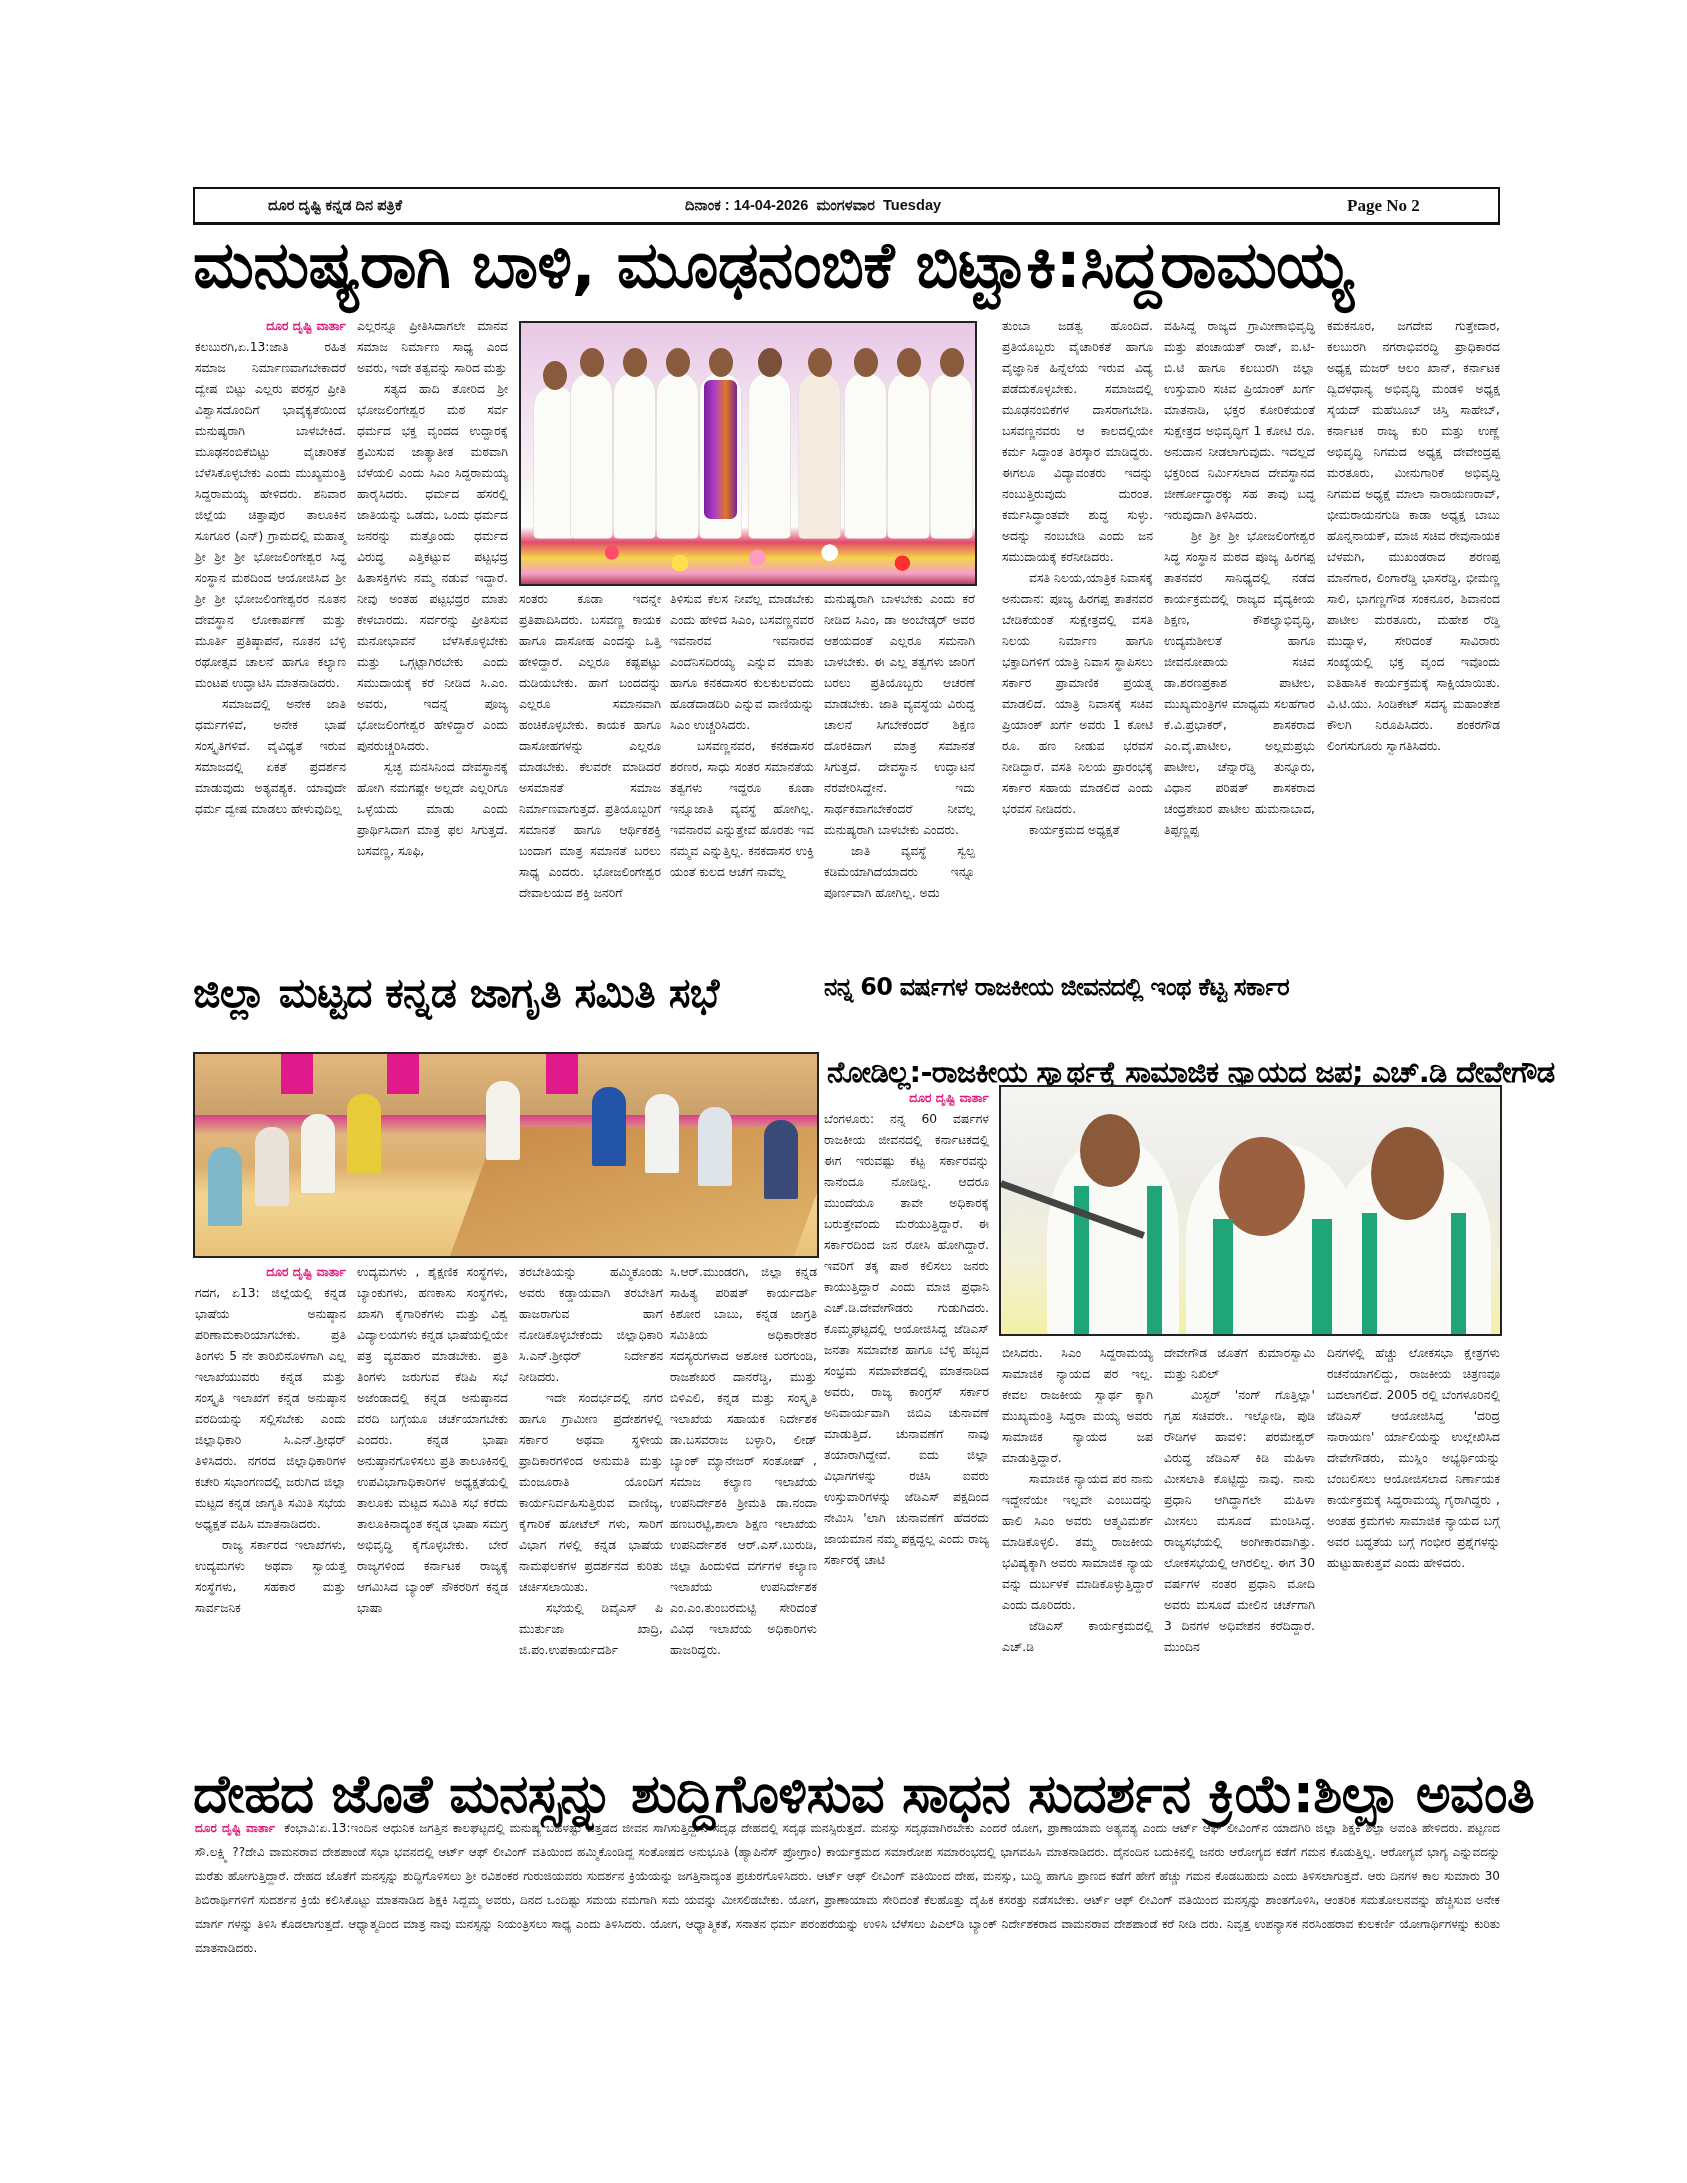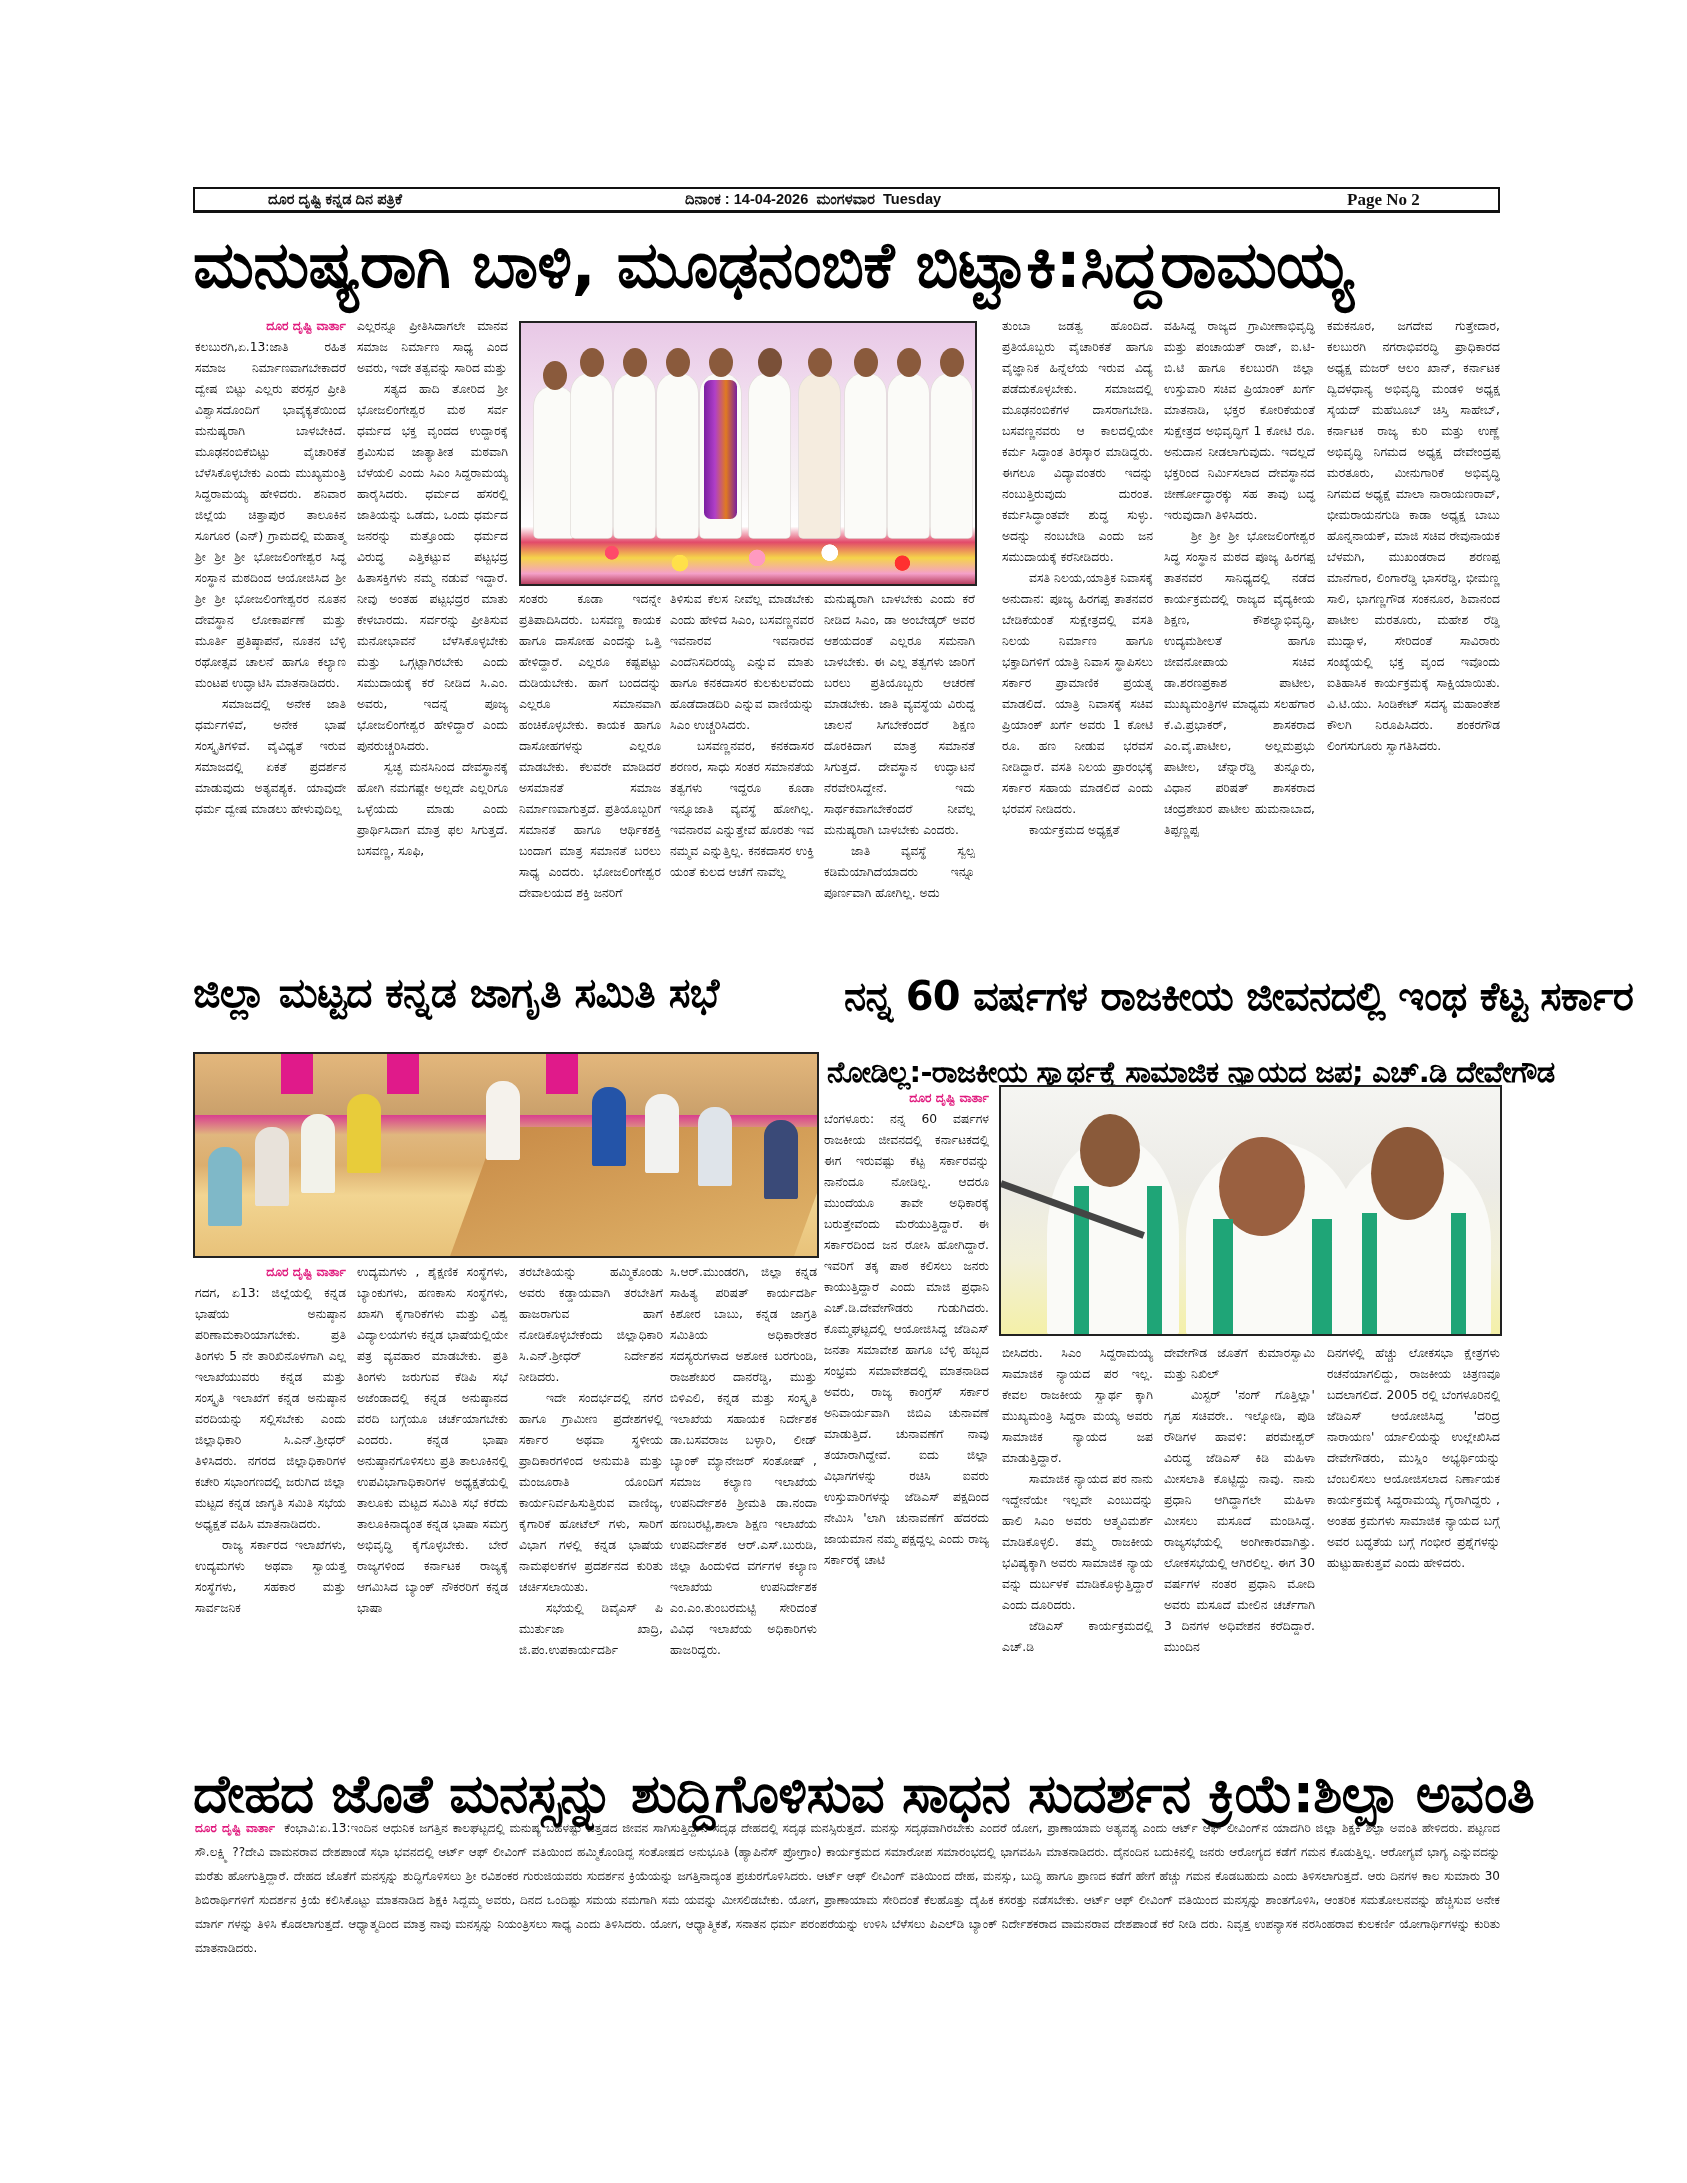--- a/index.html
+++ b/index.html
@@ -1,17 +1,17 @@
 <!DOCTYPE html>
 <html style="font-size:10.6px"><head>
 <meta charset="utf-8">
 <style>
   * { box-sizing: border-box; margin: 0; padding: 0; }
   body { width: 1687px; height: 2183px; background: #ffffff; position: relative; font-family: "DejaVu Sans", sans-serif; color: #111; overflow: hidden; }
-  .masthead { position: absolute; left: 193px; top: 187px; width: 1307px; height: 26px; border: 2px solid #111; border-bottom-width: 3.3px; display: flex; align-items: center; font-family: "Liberation Sans", sans-serif; font-weight: bold; font-size: 14.6px; }
+  .masthead { position: absolute; left: 193px; top: 187px; width: 1307px; height: 38px; border: 2px solid #111; border-bottom-width: 3.3px; display: flex; align-items: center; font-family: "Liberation Sans", sans-serif; font-weight: bold; font-size: 14.6px; }
   .mh-paper { position: absolute; left: 73px; }
   .mh-date { position: absolute; left: 490px; }
   .mh-page { position: absolute; left: 1132px; font-family: "Liberation Serif", serif; font-size: 17px; margin-left: 20px; }
   .headline { position: absolute; font-family: "DejaVu Sans", sans-serif; font-weight: 900; color: #000; white-space: nowrap; letter-spacing: -0.7px; }
   .h1 { left: 193px; top: 228px; font-size: 64px; width: 1307px; transform-origin: left top; }
   .h2 { left: 193px; top: 969px; font-size: 41px; }
   .h2b { left: 827px; top: 1019px; font-size: 29px; margin-top: 36px; }
   .h3 { left: 193px; top: 1763px; font-size: 53px; }
   .col { position: absolute; font-size: 12.3px; line-height: 21px; text-align: justify; font-family: "DejaVu Sans", sans-serif; }
   .col p { margin: 0; text-indent: 0; }
@@ -123,21 +123,21 @@
 </div>
 <div class="col" style="left:1164px; top:316px; width:151px;">
   <p>ವಹಿಸಿದ್ದ ರಾಜ್ಯದ ಗ್ರಾಮೀಣಾಭಿವೃದ್ಧಿ ಮತ್ತು ಪಂಚಾಯತ್ ರಾಜ್, ಐ.ಟಿ-ಬಿ.ಟಿ ಹಾಗೂ ಕಲಬುರಗಿ ಜಿಲ್ಲಾ ಉಸ್ತುವಾರಿ ಸಚಿವ ಪ್ರಿಯಾಂಕ್ ಖರ್ಗೆ ಮಾತನಾಡಿ, ಭಕ್ತರ ಕೋರಿಕೆಯಂತೆ ಸುಕ್ಷೇತ್ರದ ಅಭಿವೃದ್ಧಿಗೆ 1 ಕೋಟಿ ರೂ. ಅನುದಾನ ನೀಡಲಾಗುವುದು. ಇದಲ್ಲದೆ ಭಕ್ತರಿಂದ ನಿರ್ಮಿಸಲಾದ ದೇವಸ್ಥಾನದ ಜೀರ್ಣೋದ್ಧಾರಕ್ಕು ಸಹ ತಾವು ಬದ್ಧ ಇರುವುದಾಗಿ ತಿಳಿಸಿದರು.</p>
   <p class="ind">ಶ್ರೀ ಶ್ರೀ ಶ್ರೀ ಭೋಜಲಿಂಗೇಶ್ವರ ಸಿದ್ಧ ಸಂಸ್ಥಾನ ಮಠದ ಪೂಜ್ಯ ಹಿರಗಪ್ಪ ತಾತನವರ ಸಾನಿಧ್ಯದಲ್ಲಿ ನಡೆದ ಕಾರ್ಯಕ್ರಮದಲ್ಲಿ ರಾಜ್ಯದ ವೈದ್ಯಕೀಯ ಶಿಕ್ಷಣ, ಕೌಶಲ್ಯಾಭಿವೃದ್ಧಿ, ಉದ್ಯಮಶೀಲತೆ ಹಾಗೂ ಜೀವನೋಪಾಯ ಸಚಿವ ಡಾ.ಶರಣಪ್ರಕಾಶ ಪಾಟೀಲ, ಮುಖ್ಯಮಂತ್ರಿಗಳ ಮಾಧ್ಯಮ ಸಲಹೆಗಾರ ಕೆ.ವಿ.ಪ್ರಭಾಕರ್, ಶಾಸಕರಾದ ಎಂ.ವೈ.ಪಾಟೀಲ, ಅಲ್ಲಮಪ್ರಭು ಪಾಟೀಲ, ಚೆನ್ನಾರೆಡ್ಡಿ ತುನ್ನೂರು, ವಿಧಾನ ಪರಿಷತ್ ಶಾಸಕರಾದ ಚಂದ್ರಶೇಖರ ಪಾಟೀಲ ಹುಮನಾಬಾದ, ತಿಪ್ಪಣ್ಣಪ್ಪ</p>
 </div>
 <div class="col" style="left:1327px; top:316px; width:173px;">
   <p>ಕಮಕನೂರ, ಜಗದೇವ ಗುತ್ತೇದಾರ, ಕಲಬುರಗಿ ನಗರಾಭಿವರದ್ಧಿ ಪ್ರಾಧಿಕಾರದ ಅಧ್ಯಕ್ಷ ಮಜರ್ ಆಲಂ ಖಾನ್, ಕರ್ನಾಟಕ ದ್ವಿದಳಧಾನ್ಯ ಅಭಿವೃದ್ಧಿ ಮಂಡಳಿ ಅಧ್ಯಕ್ಷ ಸೈಯದ್ ಮಹೆಬೂಬ್ ಚಿಸ್ತಿ ಸಾಹೇಬ್, ಕರ್ನಾಟಕ ರಾಜ್ಯ ಕುರಿ ಮತ್ತು ಉಣ್ಣೆ ಅಭಿವೃದ್ಧಿ ನಿಗಮದ ಅಧ್ಯಕ್ಷ ದೇವೇಂದ್ರಪ್ಪ ಮರತೂರು, ಮೀನುಗಾರಿಕೆ ಅಭಿವೃದ್ಧಿ ನಿಗಮದ ಅಧ್ಯಕ್ಷೆ ಮಾಲಾ ನಾರಾಯಣರಾವ್, ಭೀಮರಾಯನಗುಡಿ ಕಾಡಾ ಅಧ್ಯಕ್ಷ ಬಾಬು ಹೊನ್ನನಾಯಕ್, ಮಾಜಿ ಸಚಿವ ರೇವುನಾಯಕ ಬೆಳಮಗಿ, ಮುಖಂಡರಾದ ಶರಣಪ್ಪ ಮಾನೆಗಾರ, ಲಿಂಗಾರೆಡ್ಡಿ ಭಾಸರೆಡ್ಡಿ, ಭೀಮಣ್ಣ ಸಾಲಿ, ಭಾಗಣ್ಣಗೌಡ ಸಂಕನೂರ, ಶಿವಾನಂದ ಪಾಟೀಲ ಮರತೂರು, ಮಹೇಶ ರೆಡ್ಡಿ ಮುದ್ನಾಳ, ಸೇರಿದಂತೆ ಸಾವಿರಾರು ಸಂಖ್ಯೆಯಲ್ಲಿ ಭಕ್ತ ವೃಂದ ಇವೊಂದು ಐತಿಹಾಸಿಕ ಕಾರ್ಯಕ್ರಮಕ್ಕೆ ಸಾಕ್ಷಿಯಾಯಿತು. ವಿ.ಟಿ.ಯು. ಸಿಂಡಿಕೇಟ್ ಸದಸ್ಯ ಮಹಾಂತೇಶ ಕೌಲಗಿ ನಿರೂಪಿಸಿದರು. ಶಂಕರಗೌಡ ಲಿಂಗಸುಗೂರು ಸ್ವಾಗತಿಸಿದರು.</p>
 </div>
 
 <div class="headline h2">ಜಿಲ್ಲಾ ಮಟ್ಟದ ಕನ್ನಡ ಜಾಗೃತಿ ಸಮಿತಿ ಸಭೆ</div>
-<div class="headline" style="left:824px; top:973px; font-size:40px;margin-left:20px;">ನನ್ನ 60 ವರ್ಷಗಳ ರಾಜಕೀಯ ಜೀವನದಲ್ಲಿ ಇಂಥ ಕೆಟ್ಟ ಸರ್ಕಾರ</div>
+<div class="headline" style="left:824px; top:973px; font-size:24px;">ನನ್ನ 60 ವರ್ಷಗಳ ರಾಜಕೀಯ ಜೀವನದಲ್ಲಿ ಇಂಥ ಕೆಟ್ಟ ಸರ್ಕಾರ</div>
 <div class="headline h2b">ನೋಡಿಲ್ಲ:-ರಾಜಕೀಯ ಸ್ವಾರ್ಥಕ್ಕೆ ಸಾಮಾಜಿಕ ನ್ಯಾಯದ ಜಪ; ಎಚ್.ಡಿ ದೇವೇಗೌಡ</div>
 
 <div class="photo ph2">
   <div class="curtain" style="left:86px;"></div>
   <div class="curtain" style="left:192px;"></div>
   <div class="curtain" style="left:351px;"></div>
   <div class="table"></div>
   <div class="seat" style="left:13.2px; top:93px; background:#7fb8c8;"></div>
   <div class="seat" style="left:60px; top:73px; background:#e8e2da;"></div>
   <div class="seat" style="left:106px; top:60px; background:#f2f2ea;"></div>

